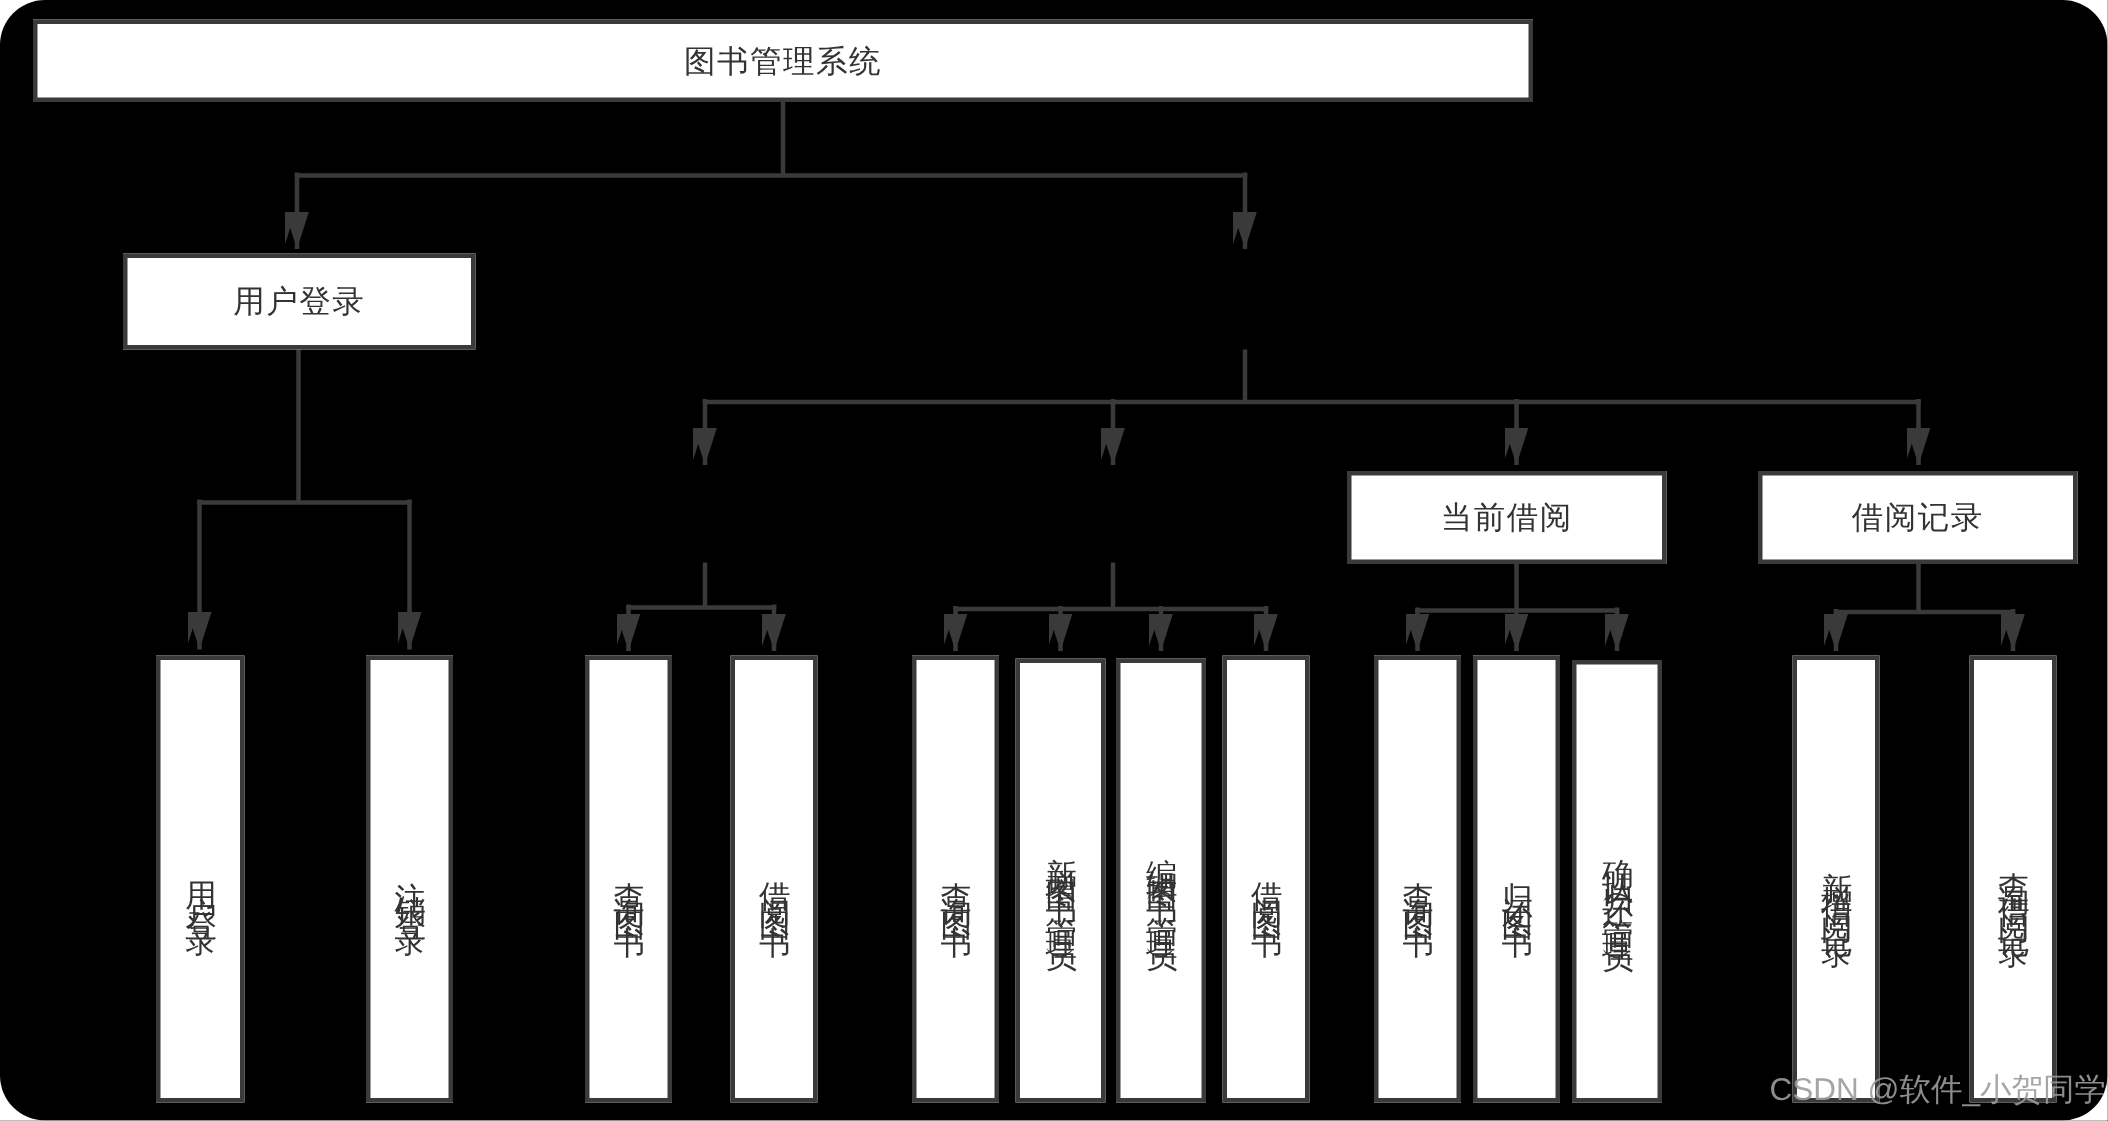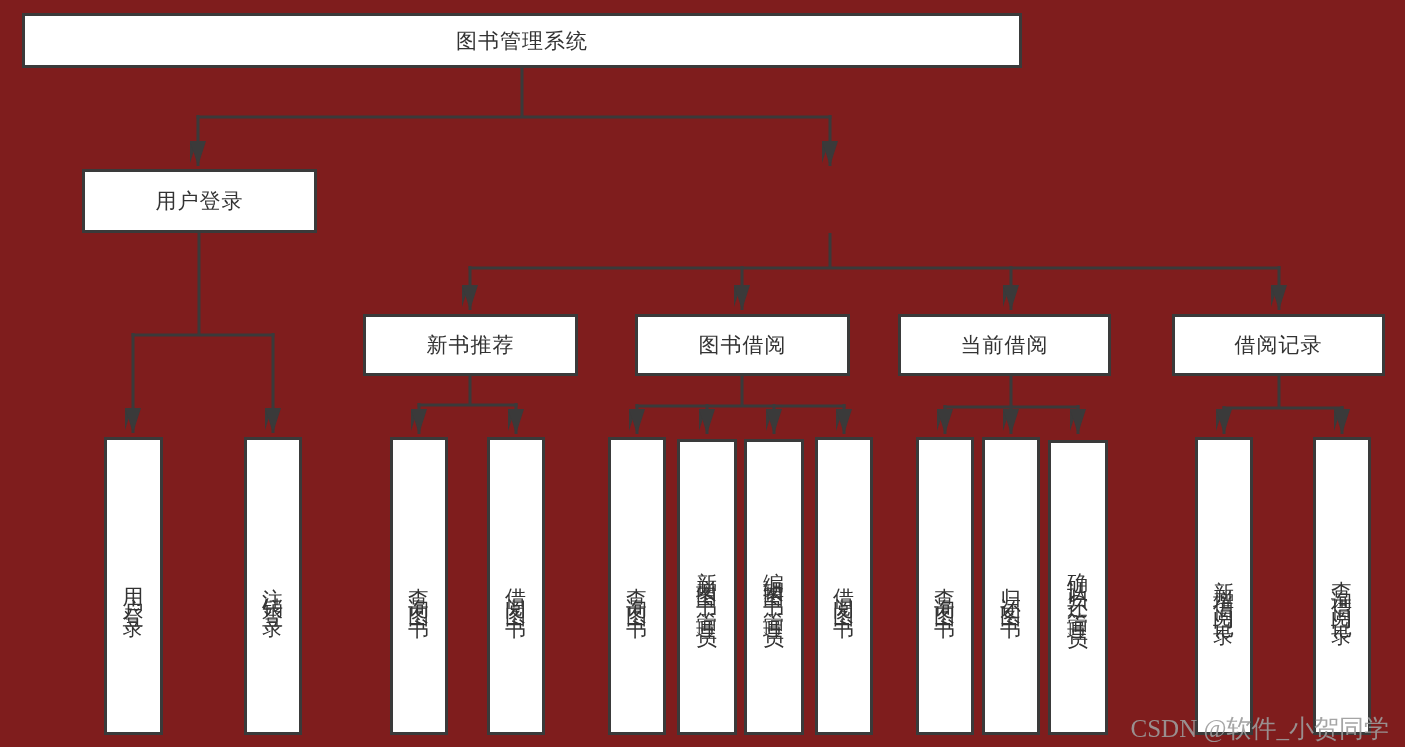--- a/index.html
+++ b/index.html
@@ -1,39 +1,40 @@
 <!DOCTYPE html>
 <html><head>
 <meta charset="utf-8">
 <style>
   html,body { margin:0; padding:0; background:#ffffff; }
   .stage {
-    position:relative; width:1405px; height:747px; background:#7f1d1d;
+    position:relative; width:1405px; height:747px; background:#000000;
     font-family:"Liberation Sans","DejaVu Sans",sans-serif;
     overflow:hidden;
+    border-radius:30px;
   }
   .connectors { position:absolute; left:0; top:0; z-index:1; }
   .box {
     position:absolute; z-index:2; background:#ffffff;
     border:3px solid #3a3a3a; box-sizing:border-box;
     display:flex; align-items:center; justify-content:center;
     color:#333333;
   }
   .hlabel { font-size:21px; letter-spacing:1px; white-space:nowrap; }
   .vbox .vlabel {
     writing-mode:vertical-rl; text-orientation:mixed;
     font-size:21px; letter-spacing:10px; line-height:1;
     padding-top:10px; 
     white-space:nowrap;
   }
   .vbox.long .vlabel { letter-spacing:8px; padding-top:8px; }
   .vbox.mid  .vlabel { letter-spacing:9px; padding-top:9px; }
   .watermark {
-    position:absolute; z-index:5; top:712px; right:16px;
-    font-size:25px; color:#9c9c9c; opacity:0.9; white-space:nowrap;font-family:Liberation Serif, serif;
+    position:absolute; z-index:5; top:712px; right:1px;
+    font-size:21px; color:#9c9c9c; opacity:0.9; white-space:nowrap;
   }
 </style>
 </head>
 <body>
 
 <div class="stage">
 
   <svg class="connectors" width="1405" height="747" viewBox="0 0 1405 747">
     <defs>
       <marker id="arrow" viewBox="0 0 25 16" refX="25" refY="8" markerUnits="userSpaceOnUse" markerWidth="25" markerHeight="16" orient="auto">
@@ -79,26 +80,20 @@
   </svg>
 
   <div class="box" style="left:22px;top:13px;width:1000px;height:55px">
     <span class="hlabel">图书管理系统</span>
   </div>
 
   <div class="box" style="left:82px;top:169px;width:235px;height:64px">
     <span class="hlabel">用户登录</span>
   </div>
 
-  <div class="box" style="left:363px;top:314px;width:215px;height:62px">
-    <span class="hlabel">新书推荐</span>
-  </div>
-  <div class="box" style="left:635px;top:314px;width:215px;height:62px">
-    <span class="hlabel">图书借阅</span>
-  </div>
   <div class="box" style="left:898px;top:314px;width:213px;height:62px">
     <span class="hlabel">当前借阅</span>
   </div>
   <div class="box" style="left:1172px;top:314px;width:213px;height:62px">
     <span class="hlabel">借阅记录</span>
   </div>
 
   <div class="box vbox" style="left:104px;top:437px;width:59px;height:298px">
     <span class="vlabel">用户登录</span>
   </div>

